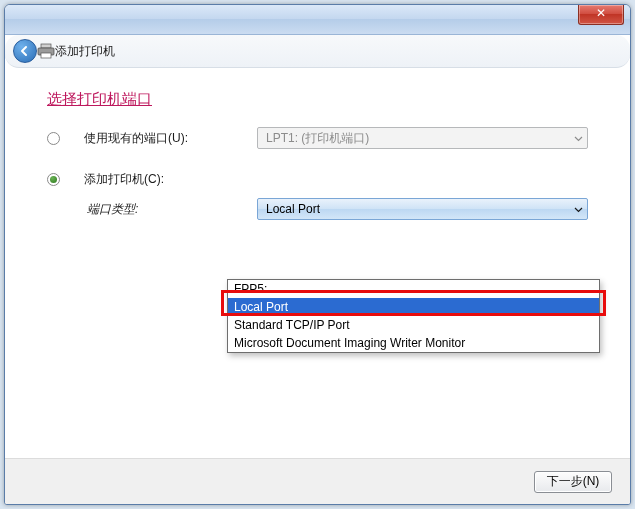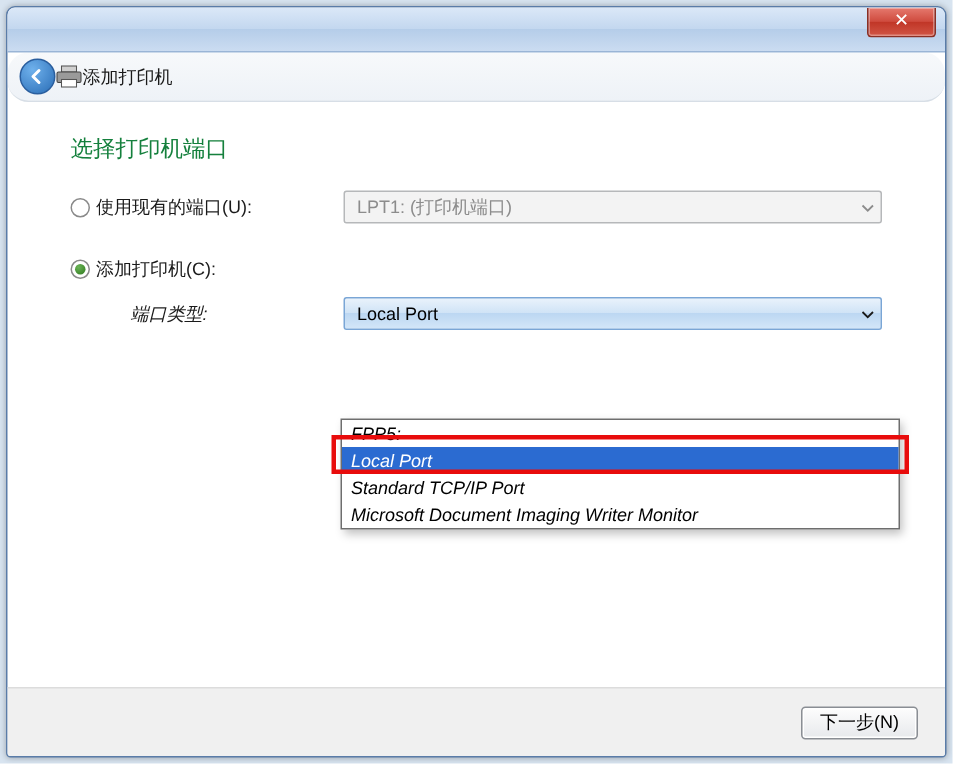--- a/index.html
+++ b/index.html
@@ -66,53 +66,54 @@
 .back-arrow svg { width: 12px; height: 12px; }
 .printer-icon { width: 18px; height: 16px; }
 .header-title { color: #1a1a1a; font-size: 12px; }
 .content {
   position: absolute;
   top: 63px; left: 0; right: 0; bottom: 46px;
   padding: 22px 42px 0 42px;
   color: #1a1a1a;
 }
 .page-title {
-  color: #15803d;
+  color: #be185d;
   font-size: 15px;
   font-weight: normal;
   margin-bottom: 18px;
+  text-decoration: underline;
 }
 .description {
   font-size: 12px;
   margin-bottom: 36px;
 }
 .form-row {
   display: flex;
   align-items: center;
   margin-bottom: 22px;
 }
-.radio-group { display: flex; align-items: center; gap: 4px; }
+.radio-group { display: flex; align-items: center; gap: 24px; }
 .radio {
   width: 13px; height: 13px;
   border: 1px solid #8a8a8a;
   border-radius: 50%;
   background: #fff;
   position: relative;
 }
 .radio.checked::after {
   content: "";
   position: absolute;
   top: 2px; left: 2px;
   width: 7px; height: 7px;
   background: radial-gradient(circle at 35% 30%, #6ab356, #2f7a1e);
   border-radius: 50%;
 }
 .radio-label { font-size: 12px; }
 .field-col { width: 182px; }
-.value-col { flex: 1; }
+.value-col { flex: 1; margin-left: 28px; }
 .combo {
   display: flex;
   align-items: center;
   justify-content: space-between;
   height: 22px;
   padding: 0 4px 0 8px;
   border: 1px solid #b6b8ba;
   border-radius: 2px;
   background: linear-gradient(#fcfcfc, #ecedee);
   color: #555;
@@ -135,21 +136,20 @@
   width: 373px;
   background: #fff;
   border: 1px solid #6e6e6e;
   box-shadow: 2px 3px 6px rgba(0,0,0,0.25);
 }
 .dd-item {
   padding: 2px 6px;
   font-size: 12px;
   color: #000;
   white-space: nowrap;
-  font-style: italic;
 }
 .dd-item.selected {
   background: #2b6bd1;
   color: #fff;
 }
 .red-outline {
   position: absolute;
   left: 216px; top: 222px;
   width: 385px; height: 26px;
   border: 3px solid #e80c0c;

